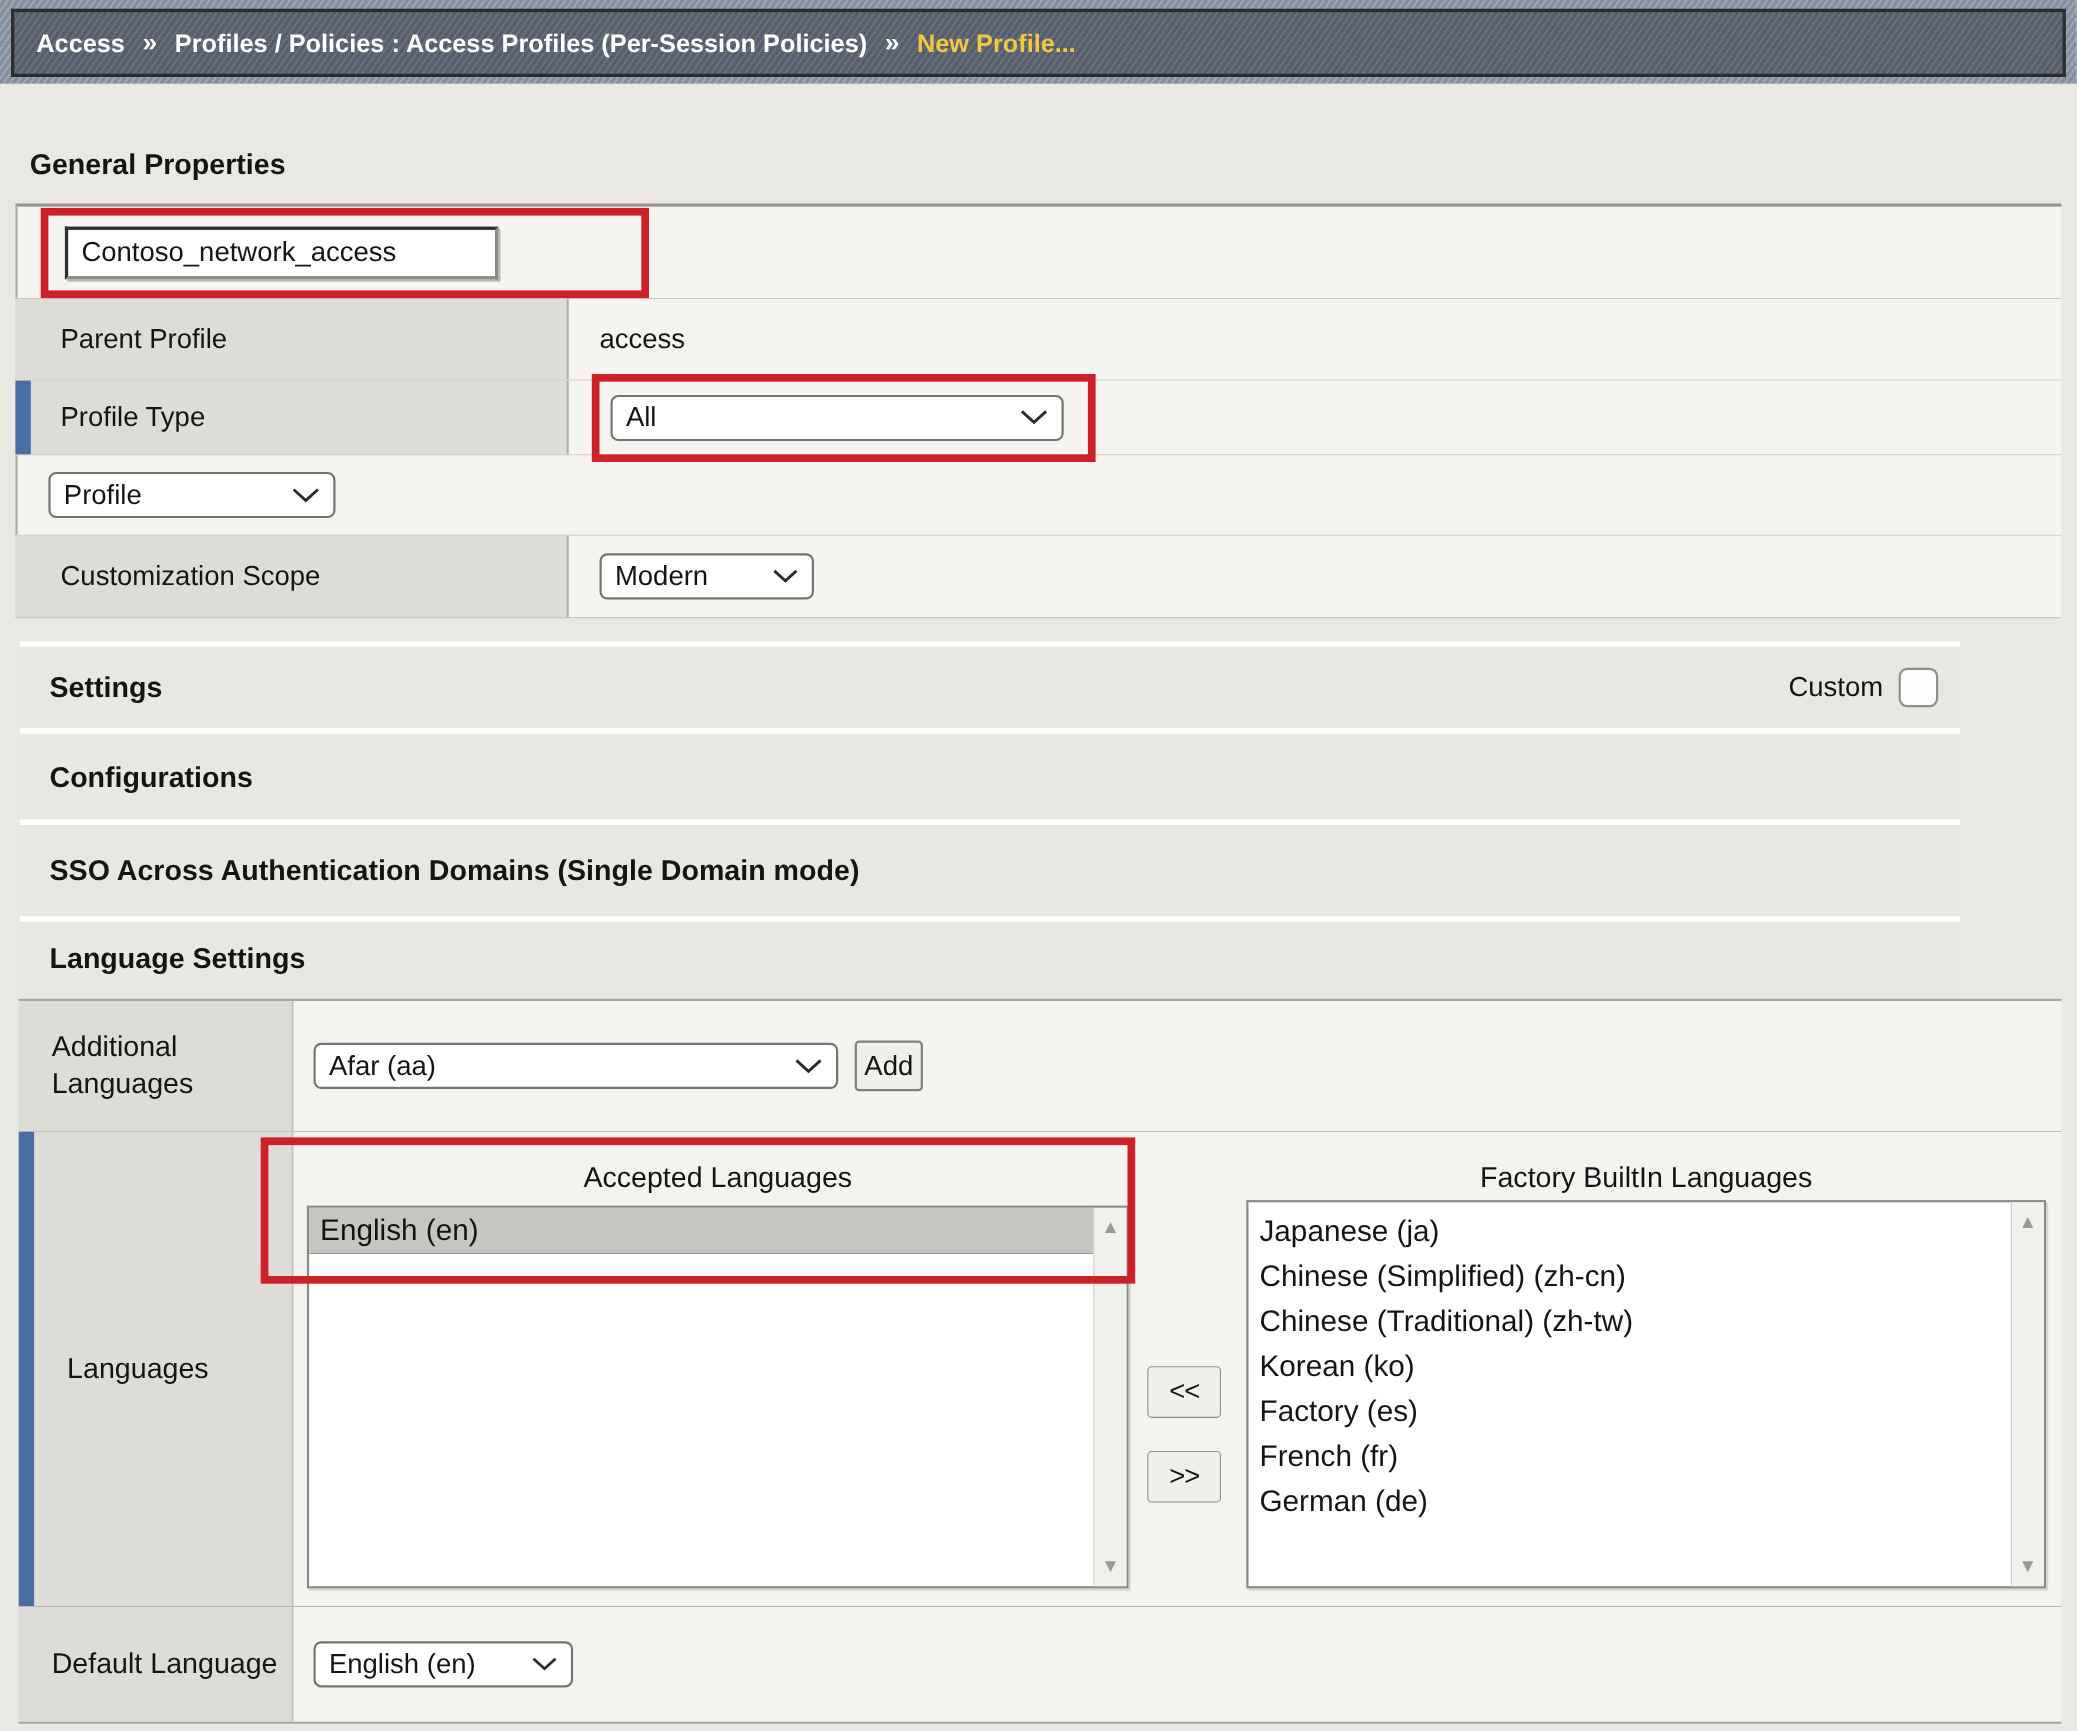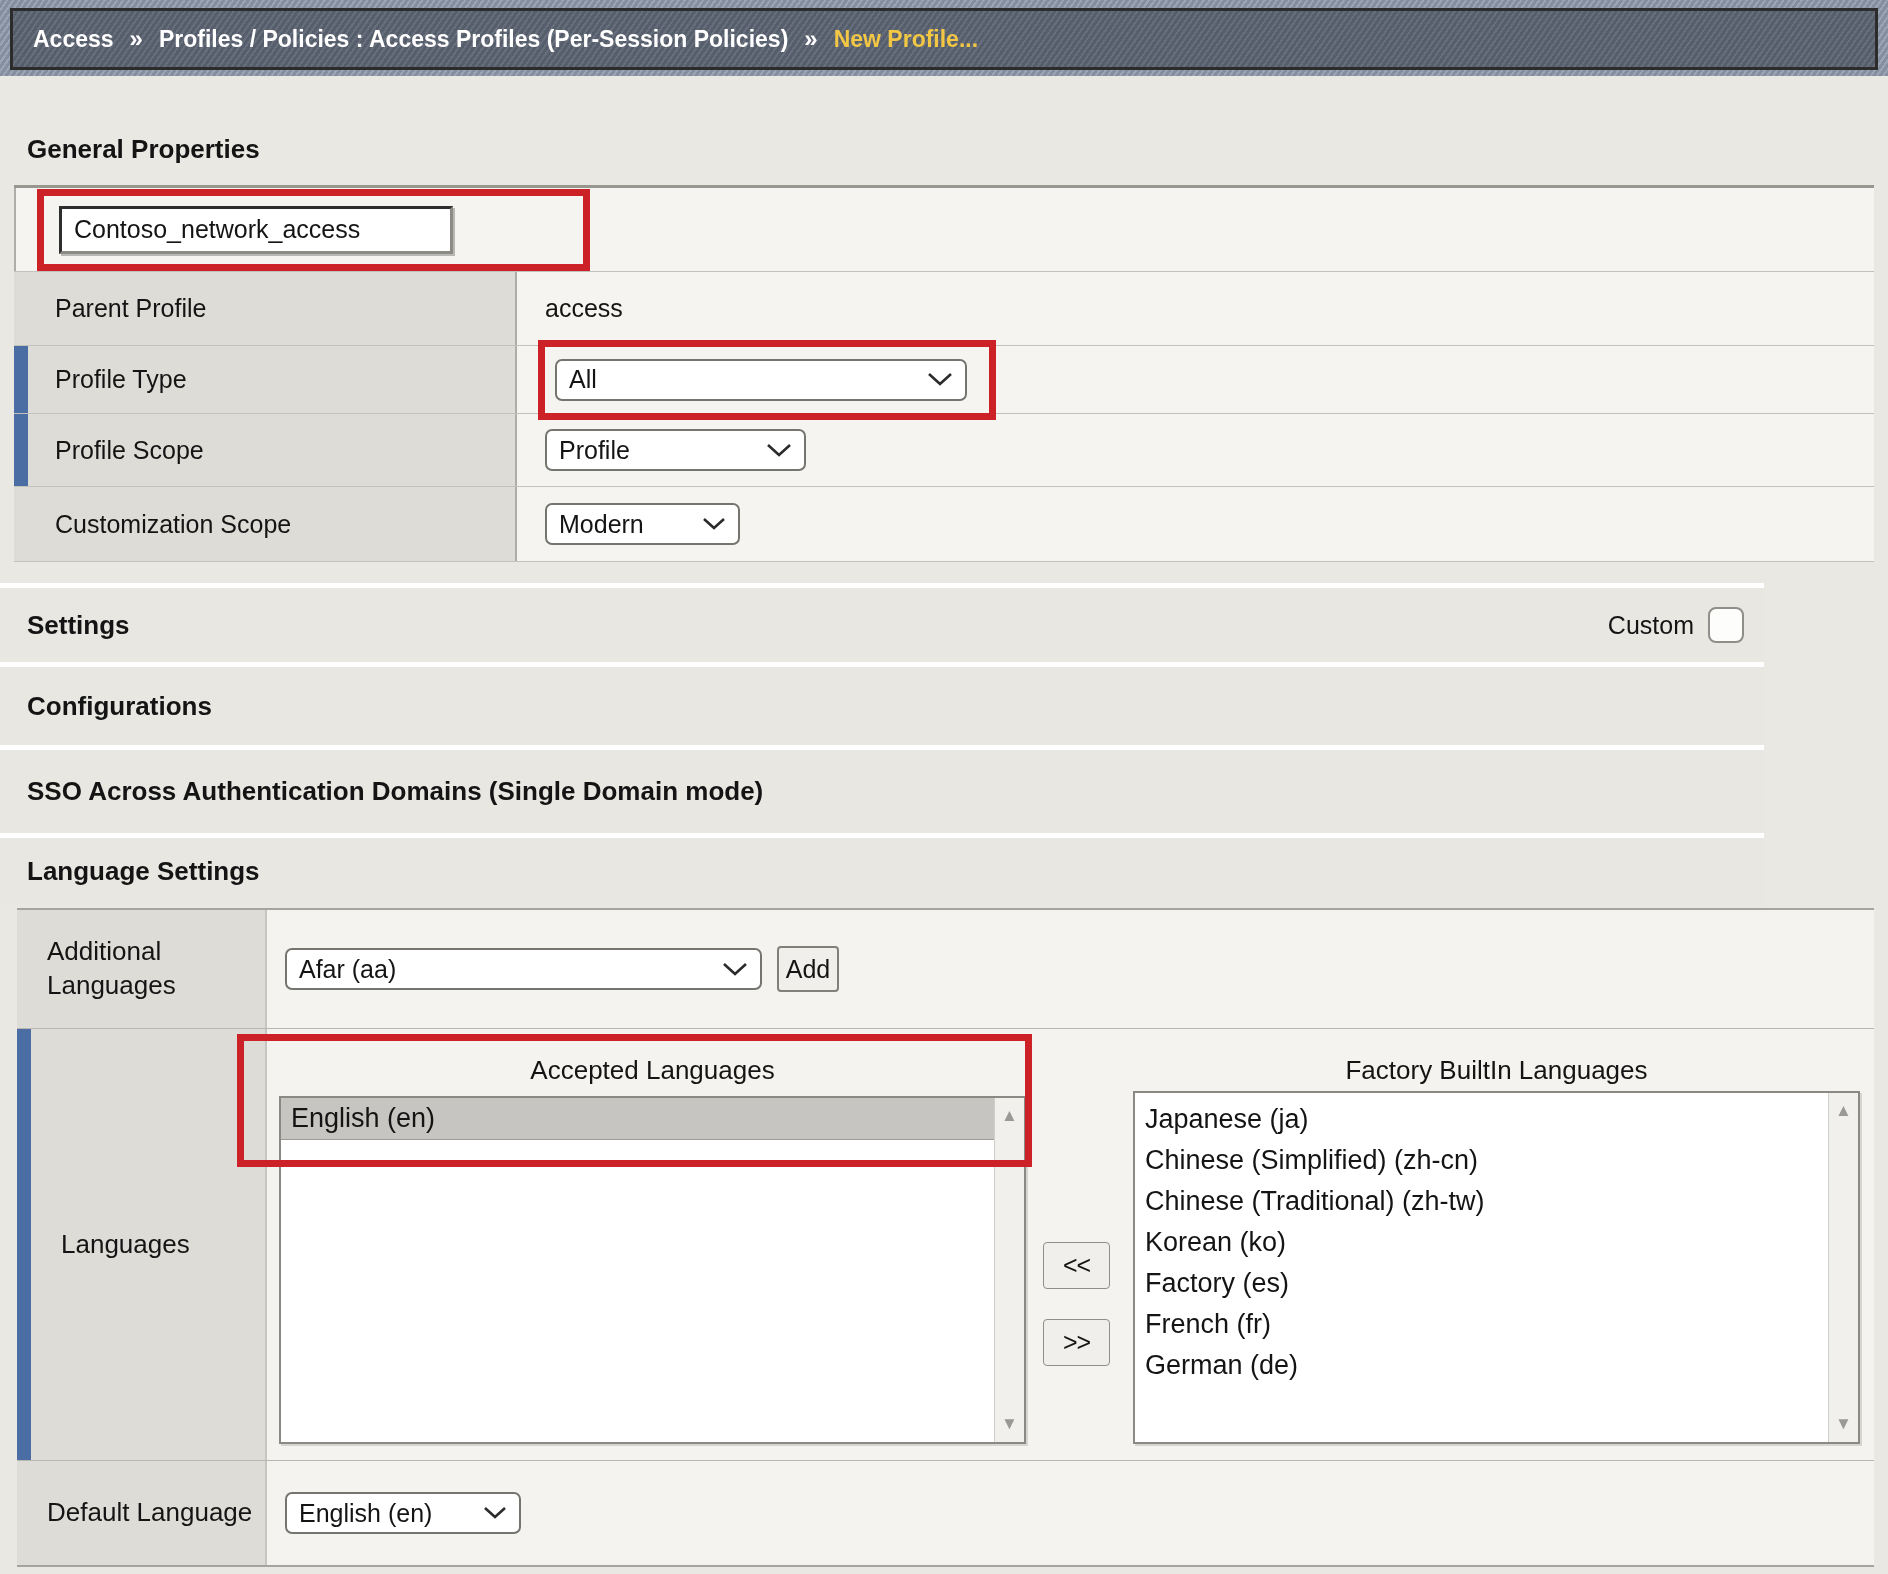--- a/index.html
+++ b/index.html
@@ -79,21 +79,21 @@
   
   .sel{
     height:42px; background:#fff;
     border:2px solid #757570; border-radius:7px;
     display:inline-flex; align-items:center; justify-content:space-between;
     padding:0 12px; font-size:25px; cursor:default;
   }
   .sel svg{ flex:none; margin-left:14px; }
 
   
-  .bands{ position:absolute; left:0; top:583px; width:1764px; }
+  .bands{ position:absolute; left:18px; top:583px; width:1764px; }
   .sep-line{ height:5px; background:#ffffff; }
   .band{
     background:#e8e7e1; display:flex; align-items:center;
     padding:0 20px 0 27px; font-size:26px; font-weight:bold;
   }
   .band-right{ margin-left:auto; display:flex; align-items:center; gap:14px; font-weight:normal; font-size:25px; }
   .checkbox{
     width:36px; height:36px; background:#fdfdfb;
     border:2px solid #8f8e89; border-radius:8px;
   }
@@ -203,24 +203,20 @@
           <span>All</span>
           <svg width="26" height="15" viewBox="0 0 26 15">
               <polyline points="2,2 13,12 24,2" fill="none" stroke="#2b2b2b" stroke-width="2.6"></polyline>
             </svg>
         </span>
       </span>
     </div>
   </div>
 
   <div class="gp-row h73">
-    <div class="gp-label">
-      <span class="stripe on"></span>
-      <span class="gp-label-text">Profile Scope</span>
-    </div>
     <div class="gp-value">
       <span class="sel" style="width:261px;">
         <span>Profile</span>
         <svg width="26" height="15" viewBox="0 0 26 15">
             <polyline points="2,2 13,12 24,2" fill="none" stroke="#2b2b2b" stroke-width="2.6"></polyline>
           </svg>
       </span>
     </div>
   </div>
 

